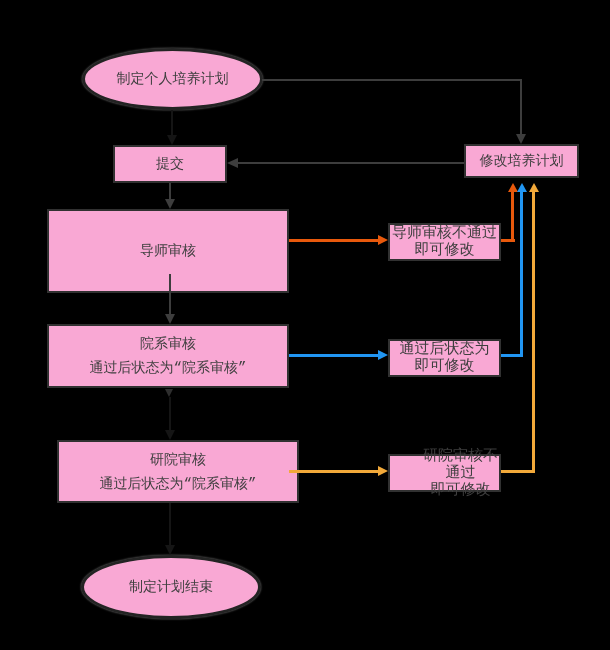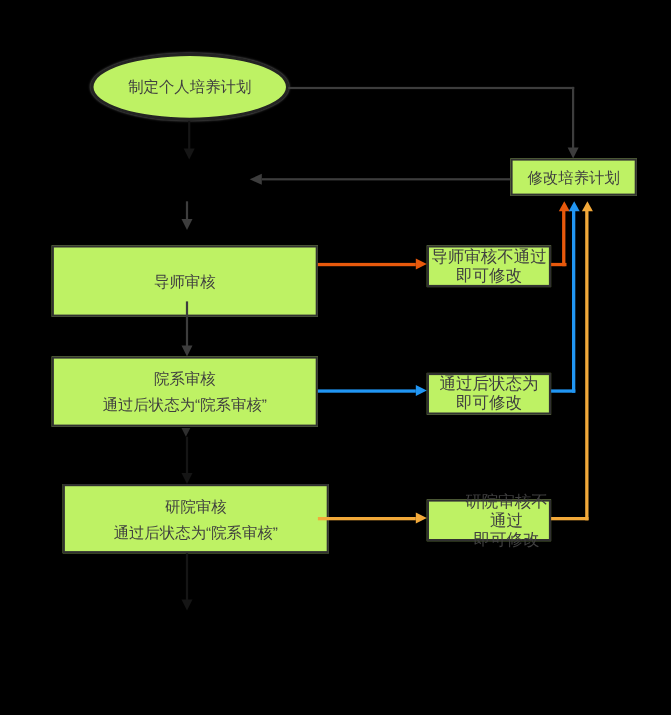--- a/index.html
+++ b/index.html
@@ -1,23 +1,23 @@
 <!DOCTYPE html>
 <html><head>
 <meta charset="utf-8">
 <style>
   html,body{margin:0;padding:0;background:#000;}
   .canvas{
     position:relative;width:610px;height:650px;background:#000;overflow:hidden;
     font-family:"Liberation Sans","DejaVu Sans",sans-serif;
   }
   .node{
-    position:absolute;background:#bef264;box-sizing:border-box;
+    position:absolute;background:#f9a8d4;box-sizing:border-box;
     display:flex;flex-direction:column;align-items:center;justify-content:center;
-    color:#3f3f3f;text-align:center;
+    color:#3f3f3f;text-align:center;font-family:Liberation Mono, monospace;
   }
   .rect{border:2px solid #313131;}
   .ellipse{border:3px solid #232323;border-radius:50%;box-shadow:0 0 2px rgba(255,255,255,.45);}
   .fs14{font-size:14px;line-height:24px;}
   .fs13{font-size:15px;line-height:17px;}
   .ln{position:absolute;background:currentColor;}
   .ah{position:absolute;width:0;height:0;}
   .ah-down{border-left:5px solid transparent;border-right:5px solid transparent;border-top:10px solid currentColor;}
   .ah-down-sm{border-left:4px solid transparent;border-right:4px solid transparent;border-top:8px solid currentColor;}
   .ah-left{border-top:5px solid transparent;border-bottom:5px solid transparent;border-right:11px solid currentColor;}
@@ -26,26 +26,29 @@
 </style>
 </head>
 <body>
 
 <div class="canvas">
 
   <div class="node ellipse fs14" style="left:82px;top:48px;width:181px;height:62px;">
     <span>制定个人培养计划</span>
   </div>
 
+  <div class="node rect fs14" style="left:113px;top:145px;width:114px;height:38px;">
+    <span>提交</span>
+  </div>
 
   <div class="node rect fs14" style="left:464px;top:144px;width:115px;height:34px;">
     <span>修改培养计划</span>
   </div>
 
-  <div class="node rect fs14" style="left:47px;top:223px;width:242px;height:65px;gap:24px;">
+  <div class="node rect fs14" style="left:47px;top:209px;width:242px;height:84px;gap:24px;">
     <span>导师审核</span>
   </div>
 
   <div class="node rect fs14" style="left:47px;top:324px;width:242px;height:64px;">
     <span>院系审核</span>
     <span>通过后状态为“院系审核”</span>
   </div>
 
   <div class="node rect fs14" style="left:57px;top:440px;width:242px;height:63px;">
     <span>研院审核</span>
@@ -60,20 +63,23 @@
   <div class="node rect fs13" style="left:388px;top:339px;width:113px;height:38px;">
     <span>通过后状态为</span>
     <span>即可修改</span>
   </div>
 
   <div class="node rect fs13" style="left:388px;top:454px;width:113px;height:38px;padding-left:32px;">
     <span>研院审核不通过</span>
     <span>即可修改</span>
   </div>
 
+  <div class="node ellipse fs14" style="left:81px;top:555px;width:180px;height:64px;">
+    <span>制定计划结束</span>
+  </div>
 
   <div class="ln" style="left: 262px; top: 79px; width: 260px; height: 2px; color: rgb(61, 61, 61);"></div>
   <div class="ln" style="left: 520px; top: 79px; width: 2px; height: 56px; color: rgb(61, 61, 61);"></div>
   <div class="ah ah-down" style="left: 516px; top: 134px; color: rgb(61, 61, 61);"></div>
 
   <div class="ln" style="left: 238px; top: 162px; width: 226px; height: 2px; color: rgb(61, 61, 61);"></div>
   <div class="ah ah-left" style="left: 227px; top: 158px; color: rgb(61, 61, 61);"></div>
 
   <div class="ln" style="left: 169px; top: 183px; width: 2px; height: 17px; color: rgb(61, 61, 61);"></div>
   <div class="ah ah-down" style="left: 165px; top: 199px; color: rgb(61, 61, 61);"></div>

